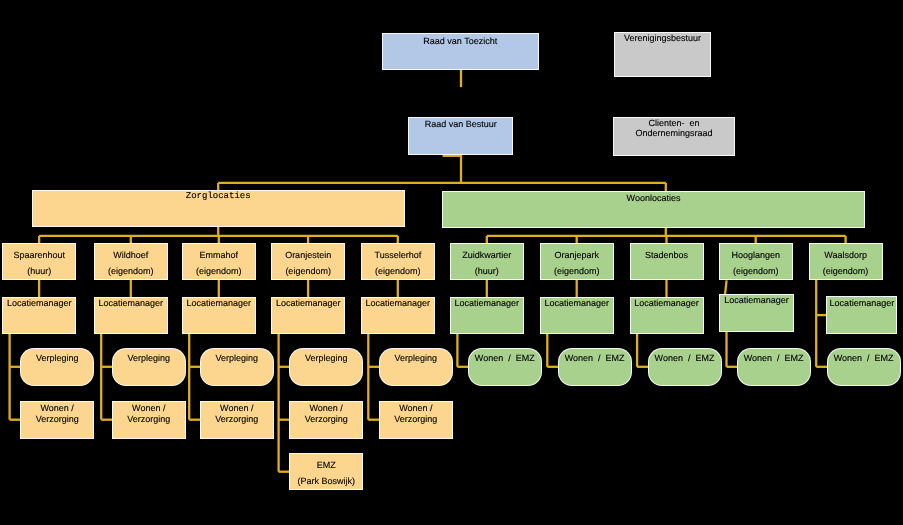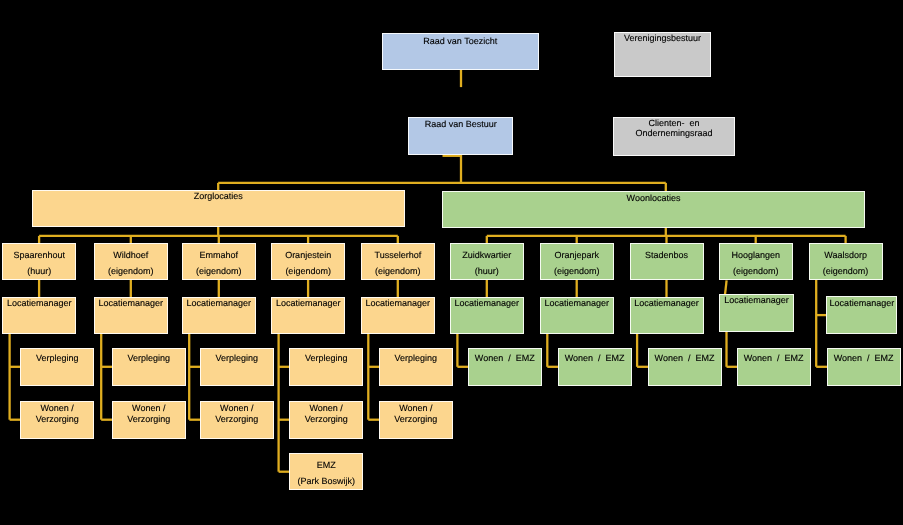--- a/index.html
+++ b/index.html
@@ -11,21 +11,21 @@
   #organogram{position:relative;width:903px;height:525px;}
   .box{position:absolute;box-sizing:border-box;display:flex;flex-direction:column;
        align-items:center;justify-content:flex-start;text-align:center;
        color:#000000;-webkit-text-stroke:0.12px #000000;font-size:9px;line-height:11px;letter-spacing:0px;
        padding-top:0.6px;
        white-space:pre;border:1px solid rgba(255,255,255,0.88);}
   .box.loc2 {line-height:15.8px;padding-top:4px;}
   .box.emz2 {line-height:16px;padding-top:2.8px;}
   .box.wv2  {line-height:11.1px;padding-top:1.4px;}
   .box.cor2 {line-height:10.5px;padding-top:0px;}
-  .box.unit1{padding-top:4.4px;}
+  .box.unit1{padding-top:4.4px;border-radius:14px;}
   .blue  {background:#b3c8e6;}
   .gray  {background:#c9c9c9;}
   .orange{background:#fcd68e;}
   .green {background:#a9d18e;}
   .u{text-decoration:underline;text-underline-offset:2px;}
   .ml{white-space:pre-line;}
   #connectors{position:absolute;left:0;top:0;width:903px;height:525px;}
   #connectors line{stroke:#e0ae20;}
 </style>
 </head>
@@ -87,21 +87,21 @@
 <line x1="726.5" y1="330.6" x2="726.5" y2="366.8" stroke-width="2.3"></line>
 <line x1="726.5" y1="366.8" x2="737.7" y2="366.8" stroke-width="2.3"></line>
 <line x1="816.2" y1="279.3" x2="816.2" y2="366.8" stroke-width="2.3"></line>
 <line x1="816.2" y1="315.1" x2="827.4" y2="315.1" stroke-width="2.3"></line>
 <line x1="816.2" y1="366.8" x2="827.6" y2="366.8" stroke-width="2.3"></line>
 </svg>
 <div class="box blue" style="left:382px;top:32.6px;width:156.6px;height:37.9px;padding-top:2.9px;"><span>Raad van Toezicht</span></div>
 <div class="box blue" style="left:408.1px;top:86.1px;width:105.2px;height:37.8px;margin-top:31px;"><span>Raad van Bestuur</span></div>
 <div class="box gray" style="left:613.8px;top:31.7px;width:97.5px;height:45.4px;"><span>Verenigingsbestuur</span></div>
 <div class="box gray cor2" style="left:612.9px;top:116.8px;width:122.1px;height:38.8px;"><span>Clienten-  en</span><span>Ondernemingsraad</span></div>
-<div class="box orange" style="left:31.8px;top:189.9px;width:372.8px;height:37.4px;"><span>Zorglocaties</span></div>
+<div class="box orange" style="left:31.8px;top:189.9px;width:372.8px;height:37.4px;font-family:Liberation Mono, monospace;"><span>Zorglocaties</span></div>
 <div class="box green" style="left:442px;top:191.2px;width:423px;height:37.1px;"><span>Woonlocaties</span></div>
 <div class="box orange loc2" style="left:2px;top:243px;width:74.3px;height:37.3px;"><span>Spaarenhout</span><span>(huur)</span></div>
 <div class="box orange" style="left:2px;top:296.5px;width:74.3px;height:37.5px;"><span>Locatiemanager</span></div>
 <div class="box orange unit1" style="left:20px;top:348px;width:74.3px;height:37.5px;"><span>Verpleging</span></div>
 <div class="box orange wv2" style="left:20px;top:400.8px;width:74.3px;height:37.8px;"><span class="ml">Wonen  /
 Verzorging</span></div>
 <div class="box orange loc2" style="left:93.6px;top:243px;width:74.3px;height:37.3px;"><span>Wildhoef</span><span>(eigendom)</span></div>
 <div class="box orange" style="left:93.6px;top:296.5px;width:74.3px;height:37.5px;"><span>Locatiemanager</span></div>
 <div class="box orange unit1" style="left:111.6px;top:348px;width:74.3px;height:37.5px;"><span>Verpleging</span></div>
 <div class="box orange wv2" style="left:111.6px;top:400.8px;width:74.3px;height:37.8px;"><span class="ml">Wonen  /

